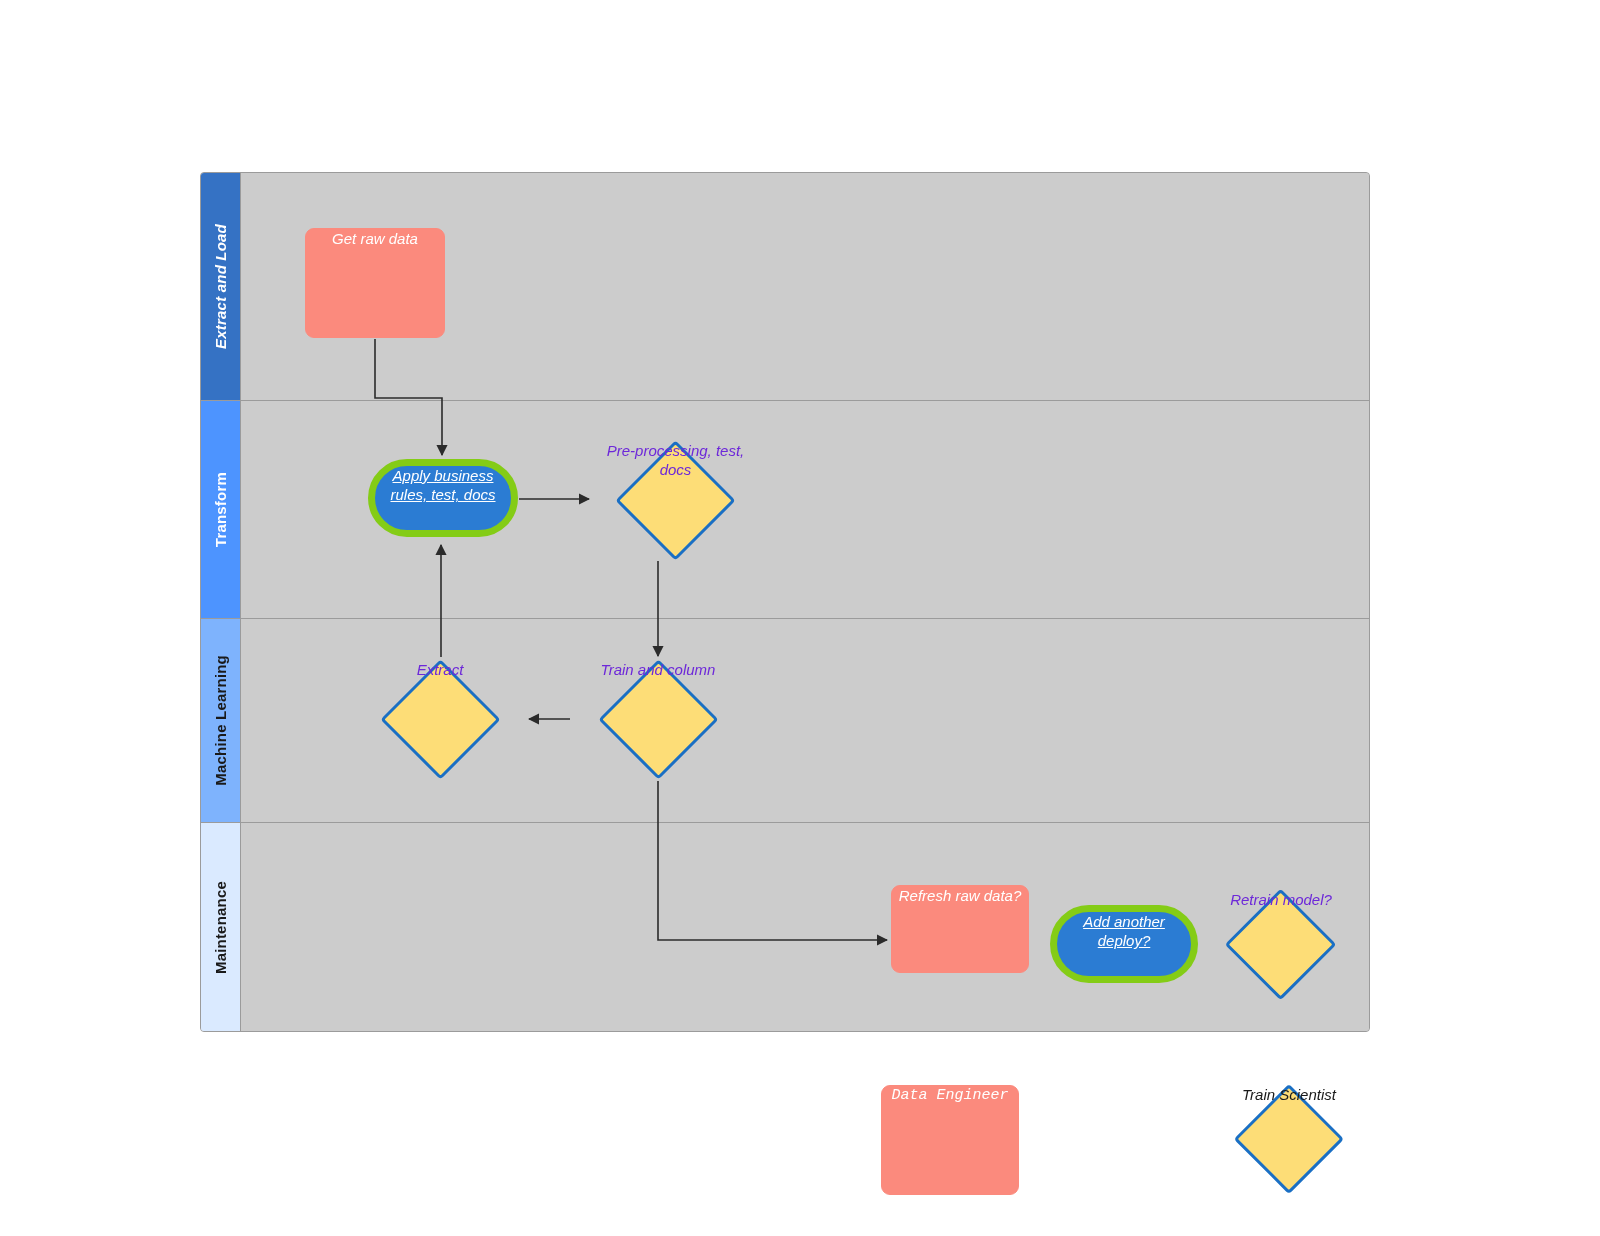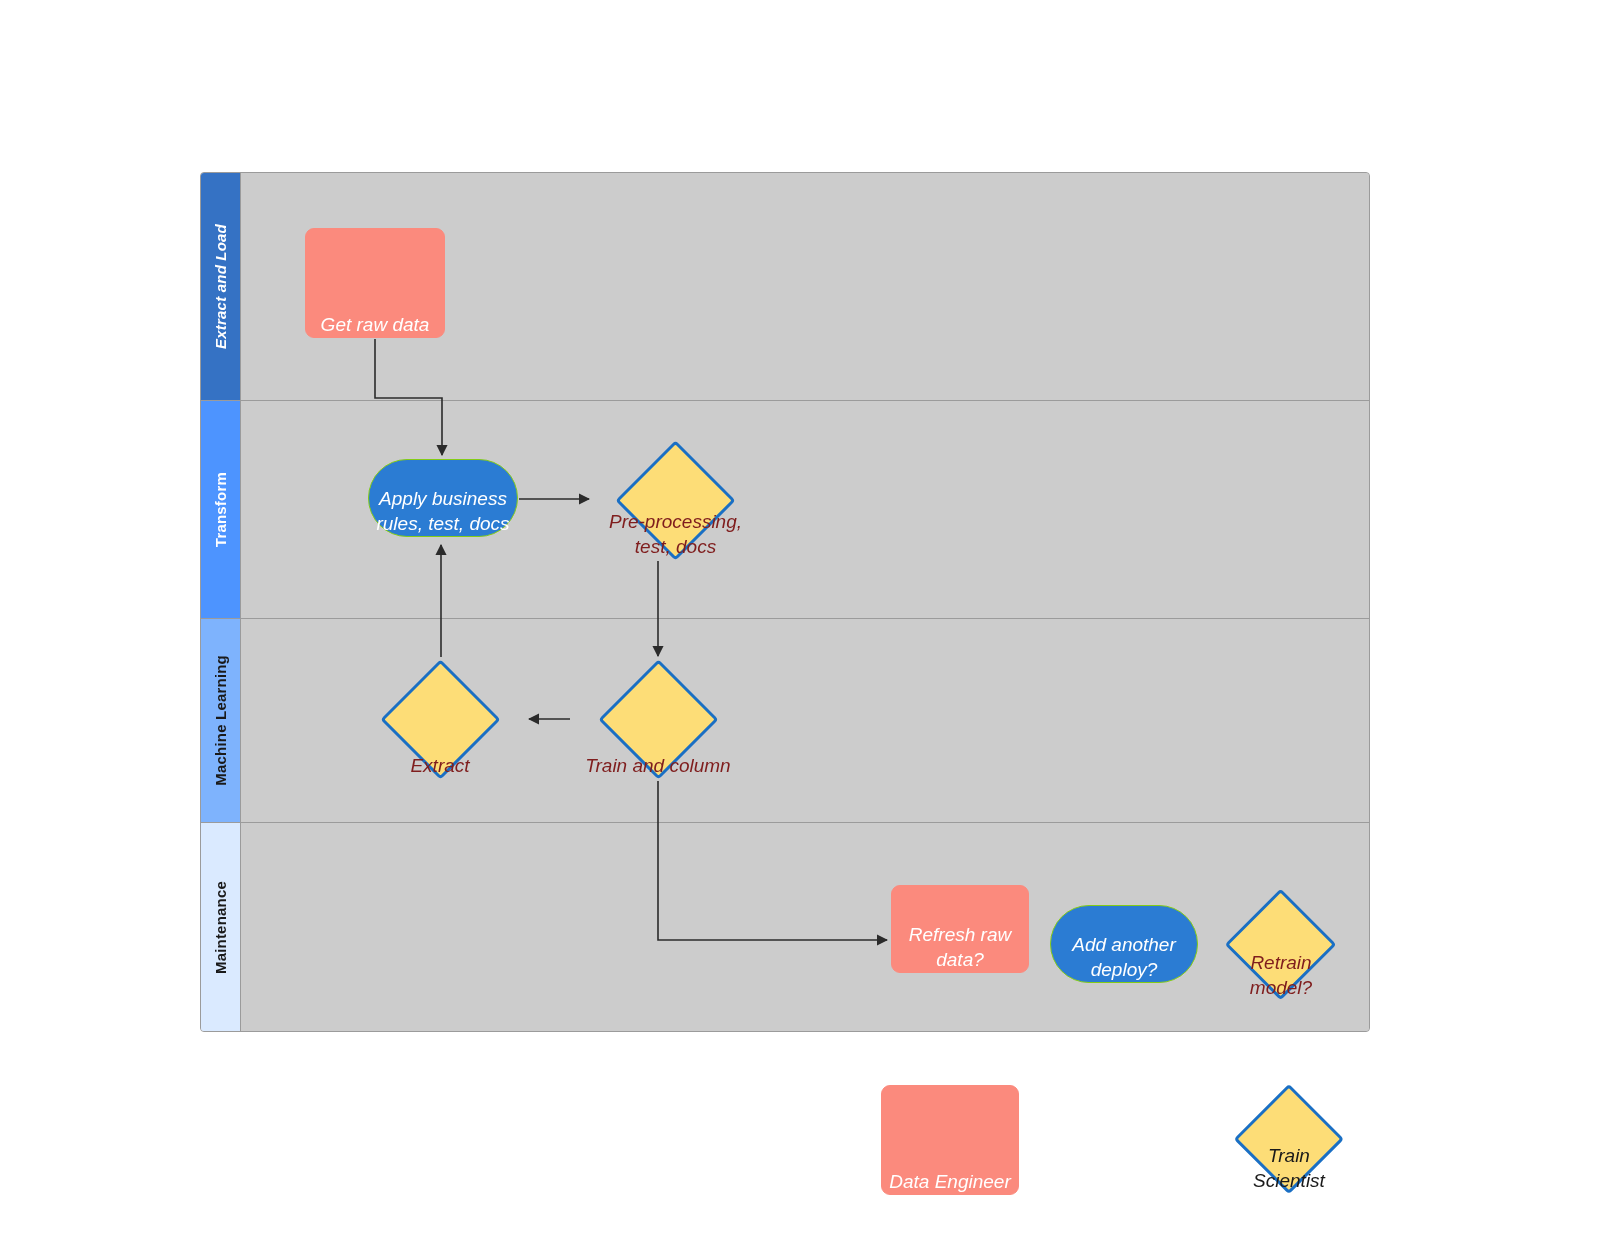--- a/index.html
+++ b/index.html
@@ -19,28 +19,28 @@
 
   .lane-header{position:absolute;left:0;top:0;width:40px;height:100%;
                box-sizing:border-box;border-right:1px solid #9b9b9b;
                display:flex;align-items:center;justify-content:center;}
   .lane-title{writing-mode:vertical-rl;transform:rotate(180deg);
               font-size:15px;font-weight:bold;font-style:italic;
               white-space:nowrap;letter-spacing:.2px;}
   .lane-title.plain{font-style:normal;}
 
   
-  .node{position:absolute;display:flex;align-items:flex-end;justify-content:center;
-        text-align:center;font-style:italic;font-size:19px;line-height:1.28;
+  .node{position:absolute;display:flex;align-items:flex-start;justify-content:center;
+        text-align:center;font-style:italic;font-size:15px;line-height:1.28;
         box-sizing:border-box;z-index:4;}
 
   .shape-rect{background:#fb8a7d;color:#ffffff;border-radius:9px;
               border:1px solid #fb8a7d;}
-  .shape-stadium{background:#2b7cd3;color:#ffffff;border:1px solid #84cc16;}
-  .shape-diamond{color:#7f1d1d;background:transparent;border:none;}
+  .shape-stadium{background:#2b7cd3;color:#ffffff;border:7px solid #84cc16;text-decoration:underline;}
+  .shape-diamond{color:#6d28d9;background:transparent;border:none;}
 
   .diamond-bg{position:absolute;left:0;top:0;width:100%;height:100%;
               background:#fddd77;border:3px solid #1a6fc4;
               transform:rotate(45deg);box-sizing:border-box;border-radius:4px;}
   .diamond-label{position:relative;z-index:2;padding:0 6px;}
 
   
   .legend{position:absolute;left:0;top:0;width:1600px;height:1236px;
           pointer-events:none;}
   .legend .node{pointer-events:auto;}
@@ -123,21 +123,21 @@
       <div class="node shape-stadium" style="left: 1050px; top: 905px; width: 148px; height: 78px; border-radius: 39px;">
         <span>Add another deploy?</span>
       </div>
       <div class="node shape-diamond" style="left: 1216px; top: 890px; width: 130px; height: 110px; font-style: italic;">
         <div class="diamond-bg" style="width: 79.2px; height: 79.2px; left: 25.4px; top: 15.4px;"></div>
         <span class="diamond-label">Retrain model?</span>
       </div>
     </div>
 
   <div class="legend" id="legend-layer">
-      <div class="node shape-rect" style="left: 881px; top: 1085px; width: 138px; height: 110px; background: rgb(251, 138, 125); border-color: rgb(251, 138, 125); color: rgb(255, 255, 255);">
+      <div class="node shape-rect" style="left: 881px; top: 1085px; width: 138px; height: 110px; background: rgb(251, 138, 125); border-color: rgb(251, 138, 125); color: rgb(255, 255, 255); font-family: Liberation Mono, monospace;">
         <span>Data Engineer</span>
       </div>
       <div class="node shape-diamond" style="left: 1228px; top: 1085px; width: 122px; height: 108px; color: rgb(26, 26, 26);">
         <div class="diamond-bg" style="width: 77.76px; height: 77.76px; left: 22.12px; top: 15.12px; background: rgb(253, 221, 119);"></div>
         <span class="diamond-label">Train Scientist</span>
       </div>
     </div>
 
 </div>
 

